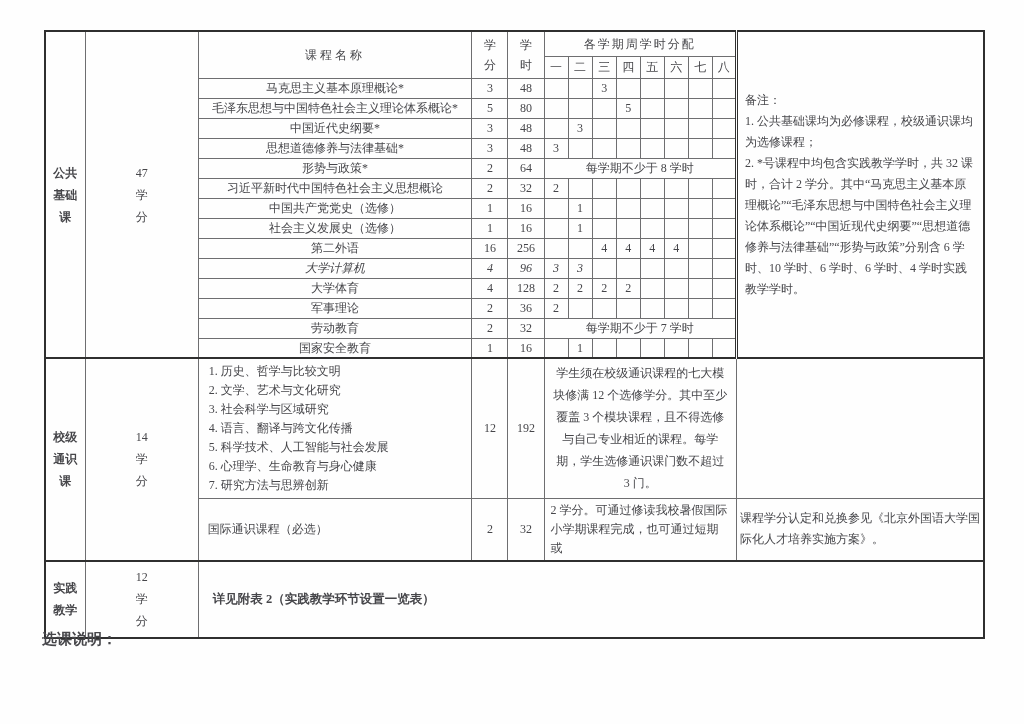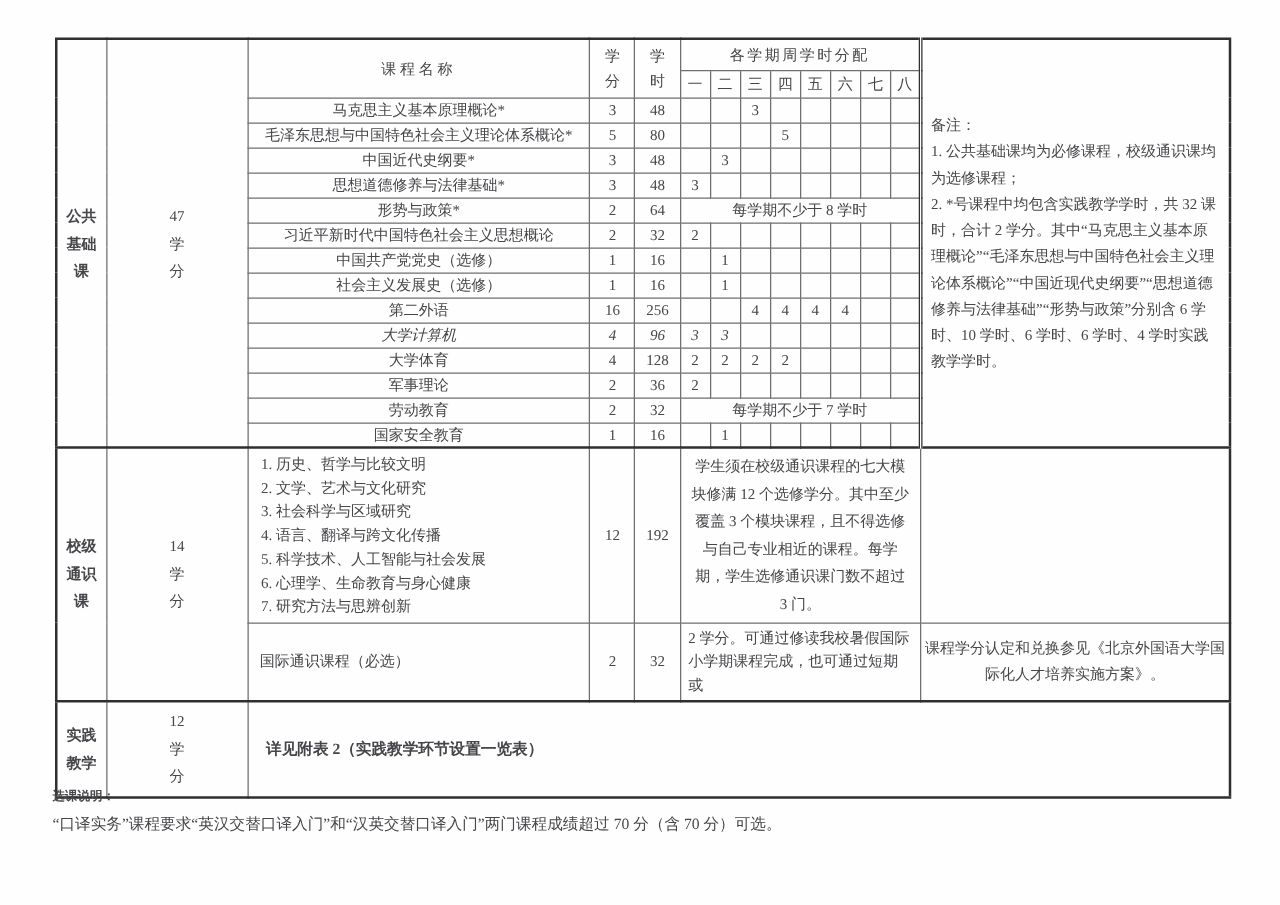--- a/index.html
+++ b/index.html
@@ -21,27 +21,27 @@
   td.v-cell { white-space:pre-line; line-height:22px; }
   td.bold { font-weight:bold; }
   td.h-course { letter-spacing:3px; }
   td.h-group { letter-spacing:2px; }
   td.c-name { font-size:12px; }
   td.left { text-align:left; padding:0 6px 0 9px; }
   td.notes-cell {
     border-left:3px double #2f2f2f; text-align:left; vertical-align:middle;
     padding:0 7px; white-space:pre-line; line-height:21px; font-size:12px;
   }
-  td.notes-cell2 { text-align:center; vertical-align:middle; padding:0 3px; line-height:21px; font-size:12px; }
+  td.notes-cell2 { text-align:left; vertical-align:middle; padding:0 3px; line-height:21px; font-size:12px; }
   td.modules-cell { text-align:left; padding:2px 4px 2px 10px; white-space:pre-line; line-height:19px; vertical-align:middle; }
   td.req-cell { text-align:center; padding:0 8px; line-height:22px; vertical-align:middle; }
   td.intl-span { text-align:left; padding:2px 6px; line-height:19px; vertical-align:middle; }
   td.practice-cell { text-align:left; padding-left:14px; font-weight:bold; font-size:12.5px;border-radius:31px; }
   .footer { position:absolute; left:42px; top:630px; width:950px; }
-  .footer-title { font-weight:bold; font-size:10px; }
+  .footer-title { font-weight:bold; font-size:15px; }
   .footer-line { font-size:12.5px; margin-top:7px; }
 </style>
 </head>
 <body>
 
 <div class="page">
 
   <table class="curr">
     <colgroup>
       <col style="width:40px">
@@ -295,16 +295,15 @@
         <td class="v-cell">12
 学
 分</td>
         <td colspan="12" class="practice-cell">详见附表 2（实践教学环节设置一览表）</td>
       </tr>
     </tbody>
   </table>
 
   <div class="footer">
     <div class="footer-title">选课说明：</div>
-    <div class="footer-line">“口译实务”课程要求“英汉交替口译入门”和“汉英交替口译入门”两门课程成绩超过 70 分（含 70 分）可选。</div>
   </div>
 
 </div>
 
 </body></html>

